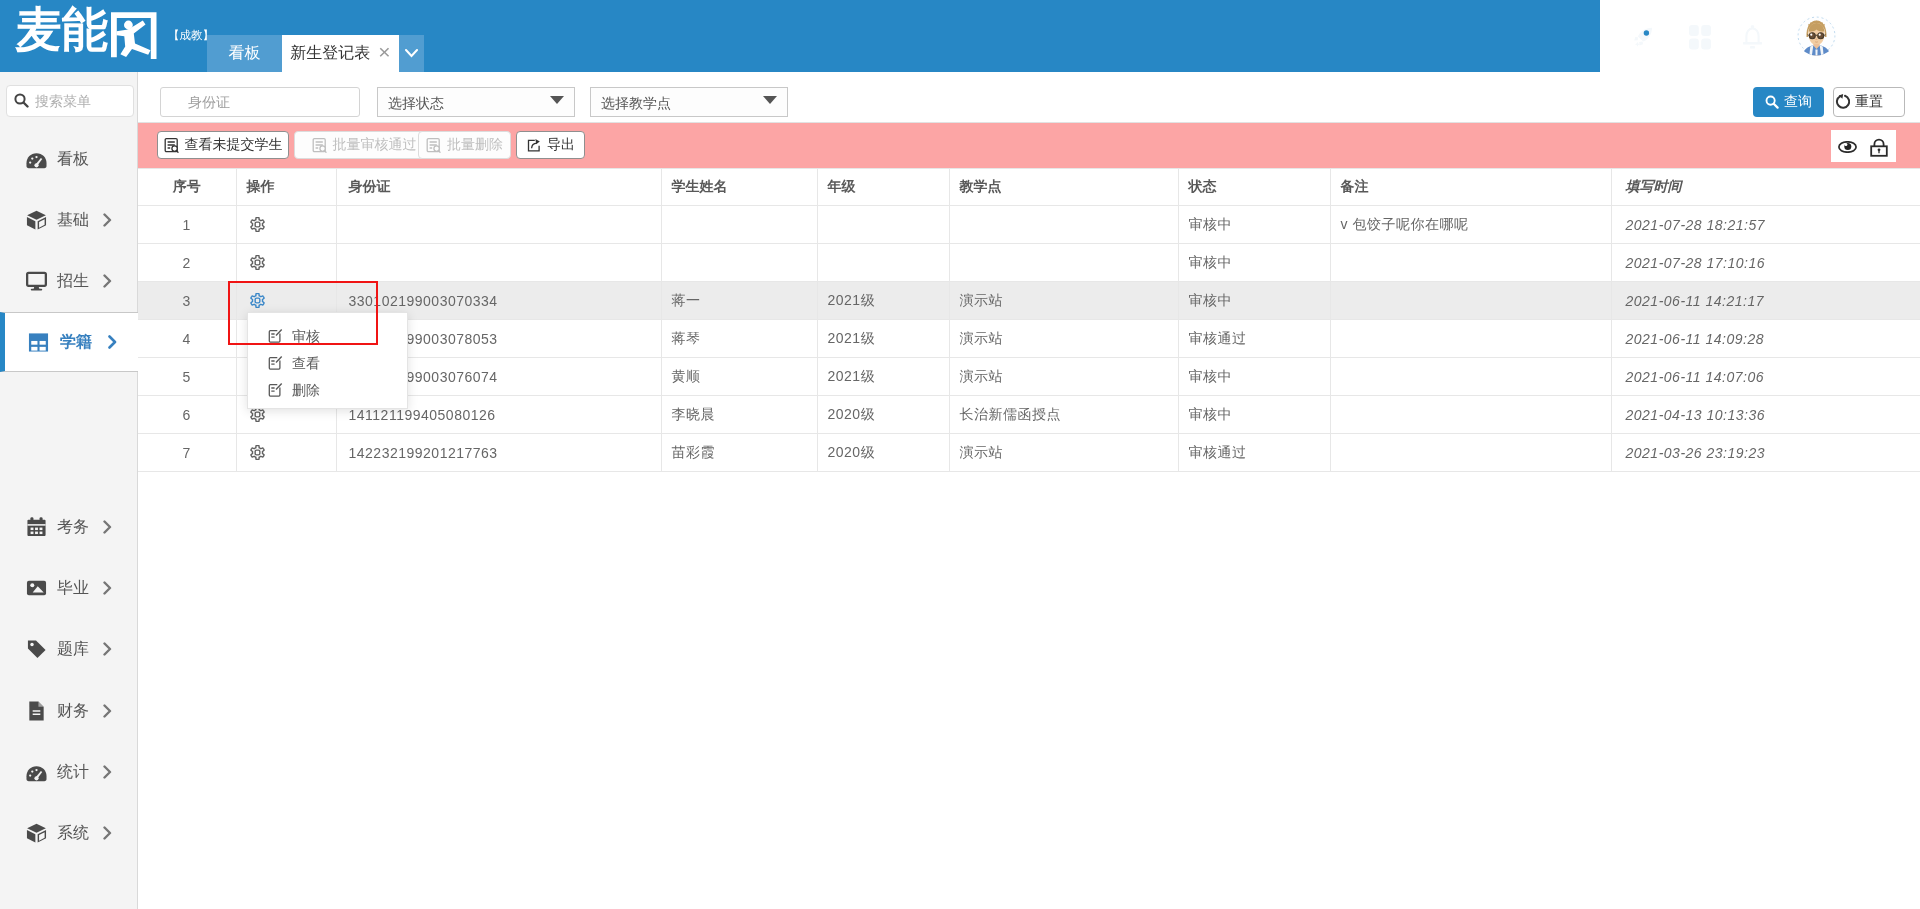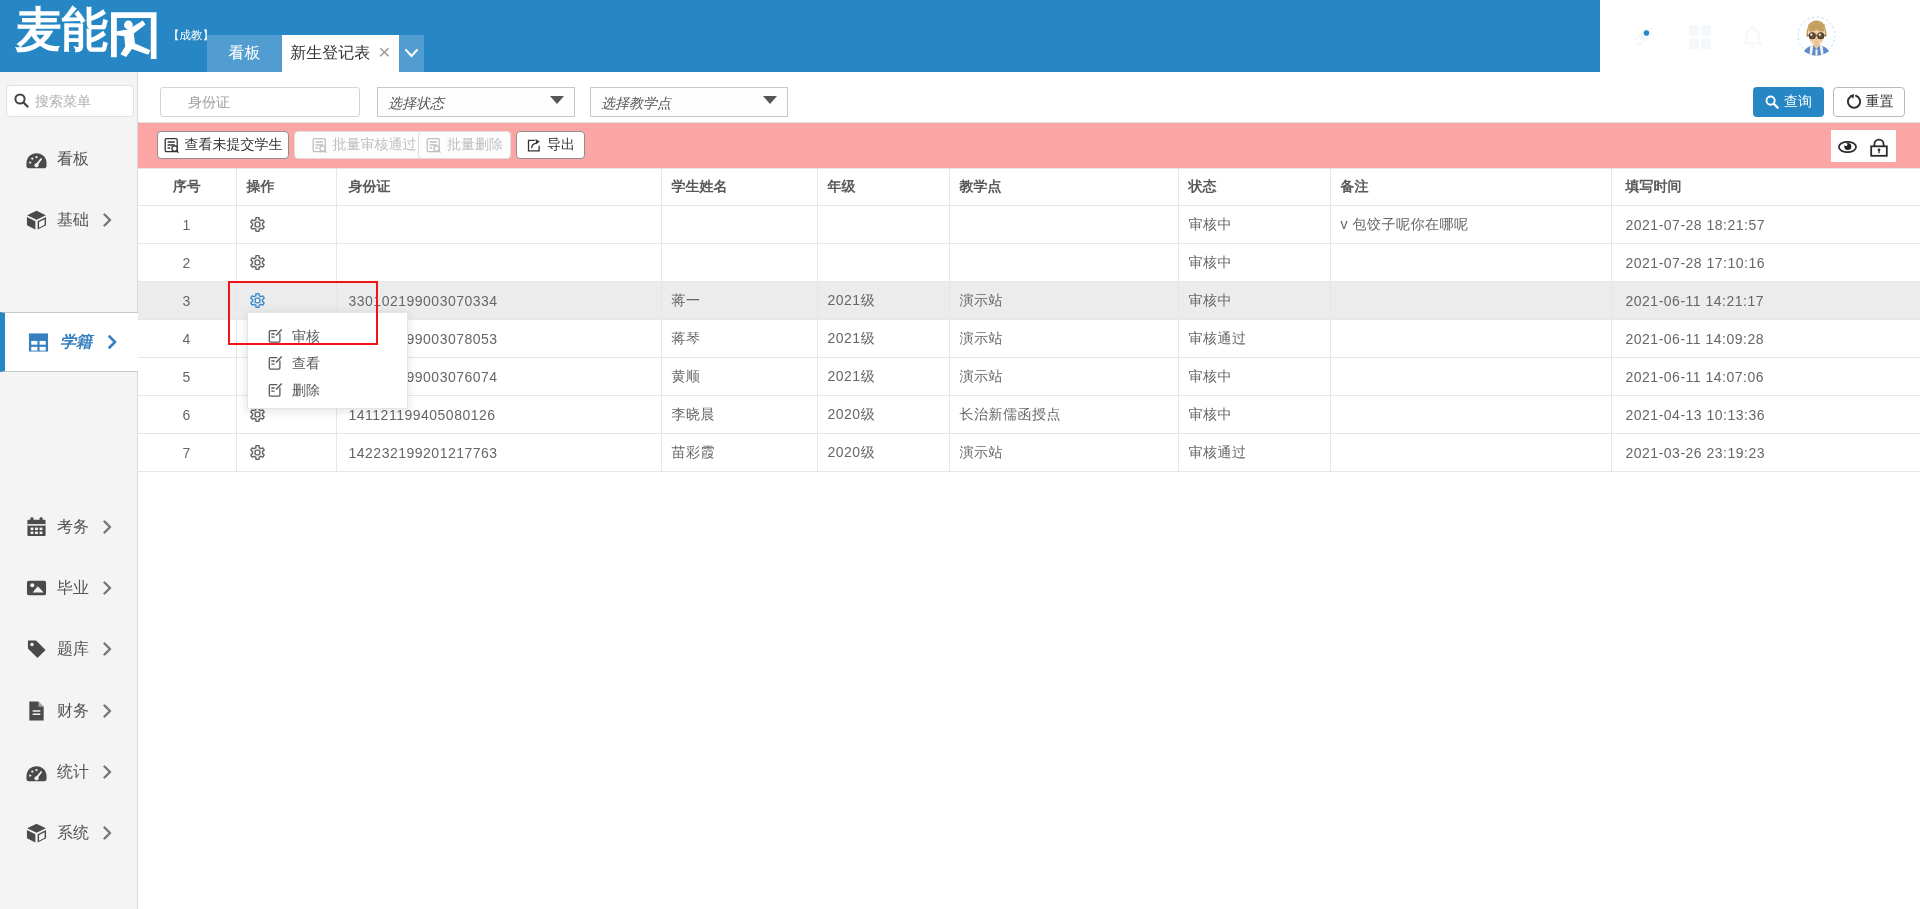--- a/index.html
+++ b/index.html
@@ -27,31 +27,31 @@
 .mitem .ch { position:absolute; left:103px; top:50%; transform:translateY(-50%); }
 .mitem.sel { background:#fff; border-left:5px solid #2787c5; color:#3780bf; height:60px; }
 .mitem.sel .ic { left:23px; }
 .mitem.sel .lb { left:55px; font-weight:bold; }
 #main { position:absolute; left:138px; top:72px; width:1782px; height:837px; background:#fff; }
 .inp { position:absolute; top:15px; height:30px; border:1px solid #d4d4d4; border-radius:3px;
   background:#fff; font-size:14px; color:#757575; }
 #fInput { left:22px; width:200px; }
 #fInput span { position:absolute; left:27px; top:6px; color:#9f9f9f; }
 .sel { position:absolute; top:15px; width:198px; height:30px; border:1px solid #c8c8c8;
-  background:#fdfdfd; font-size:14px; color:#555;font-style:italic; }
+  background:#fdfdfd; font-size:14px; color:#555; }
 .sel span { position:absolute; left:10px; top:7px; }
 .sel .tri { position:absolute; right:10px; top:8px; width:0; height:0;
   border-left:7px solid transparent; border-right:7px solid transparent; border-top:8px solid #555; }
 #fSel1 { left:239px; }
 #fSel2 { left:452px; }
 #btnQuery { position:absolute; left:1615px; top:15px; width:71px; height:30px; background:#2787c5;
   border-radius:4px; color:#fff; font-size:14px; display:flex; align-items:center; justify-content:center; gap:5px; }
 #btnReset { position:absolute; left:1695px; top:15px; width:72px; height:30px; background:#fff;
   border:1px solid #b9b9b9; border-radius:4px; color:#333; font-size:14px;
-  display:flex; align-items:center; justify-content:center; gap:5px; }
+  display:flex; align-items:center; gap:5px; }
 #toolbar { position:absolute; left:0; top:50px; width:1782px; height:46px; background:#fca5a5;
   border-top:1px solid #e2e2e2; }
 .tbtn { position:absolute; top:8px; height:28px; background:#fff; border:1px solid #8f8f8f;
   border-radius:4px; color:#333; font-size:14px; display:flex; align-items:center;
   justify-content:center; gap:6px; }
 .tbtn.dis { border-color:#dcdcdc; color:#bfbfbf; background:#fdfdfd; }
 #tBtn1 { left:19px; width:132px; }
 #tBtn2 { left:156px; width:140px; }
 #tBtn3 { left:280px; width:93px; }
 #tBtn4 { left:378px; width:69px; }
@@ -60,21 +60,21 @@
 table.grid { border-collapse:collapse; table-layout:fixed; width:1782px; font-size:14px; color:#666; }
 table.grid th, table.grid td { border:1px solid #e7e7e7; overflow:hidden; white-space:nowrap;
   padding:0 10px; font-weight:normal; text-align:left; }
 table.grid th:nth-child(3), table.grid td:nth-child(3) { padding-left:12px; }
 table.grid th:nth-child(9), table.grid td:nth-child(9) { padding-left:14px; }
 table.grid th { height:37px; color:#595959; font-weight:bold; background:#fff; }
 table.grid td { height:38px; letter-spacing:0.5px; }
 table.grid .c { text-align:center; }
 table.grid tr.hl td { background:#ececec; }
 table.grid th:first-child, table.grid td:first-child { border-left:none; }
-table.grid th:last-child, table.grid td:last-child { border-right:none; }
+table.grid th:last-child, table.grid td:last-child { border-right:none;font-style:italic; }
 #redRect { position:absolute; left:90px; top:209px; width:150px; height:64px;
   border:2px solid #f01414; z-index:30; pointer-events:none; }
 #dropMenu { position:absolute; left:109px; top:240px; width:161px; height:97px; background:#fff;
   border:1px solid #e4e4e4; box-shadow:0 2px 10px rgba(0,0,0,0.12); z-index:20; }
 .dItem { position:absolute; left:0; width:156px; height:27px; color:#595959; font-size:14px; }
 .dItem svg { position:absolute; left:20px; top:6px; }
 .gear { display:block; margin:0 0 0 3px; color:#606060; }
 .gear.g3 { color:#3a87c8; }
 .dItem span { position:absolute; left:44px; top:5px; }
 </style>
@@ -191,20 +191,31 @@
           <path d="M11 1.2 L20.8 6 L11 10.8 L1.2 6 Z"></path>
           <path d="M1 7.8 L9.8 12.2 L9.8 21 L1 16.6 Z"></path>
           <path fill-rule="evenodd" d="M21 7.8 L12.2 12.2 L12.2 21 L21 16.6 Z M19.5 10.3 L13.7 13.2 L13.7 19 L19.5 16.1 Z"></path>
         </g>
       </svg>
     <span class="lb">基础</span>
     <svg class="ch" width="9" height="14" viewBox="0 0 9 14">
         <path d="M1.5 1.5 L7 7 L1.5 12.5" stroke="#767676" stroke-width="2.4" fill="none" stroke-linecap="round" stroke-linejoin="round"></path>
       </svg>
   </div>
+  <div class="mitem" style="top:178px">
+    <svg class="ic" viewBox="0 0 22 22">
+        <rect x="1.2" y="2.5" width="19.6" height="13.5" rx="1.5" stroke="#4a4a4a" stroke-width="2.4" fill="none"></rect>
+        <path d="M8 19.5 L9 16 L13 16 L14 19.5 Z" fill="#4a4a4a"></path>
+        <path d="M6 20 L16 20" stroke="#4a4a4a" stroke-width="2" stroke-linecap="round"></path>
+      </svg>
+    <span class="lb">招生</span>
+    <svg class="ch" width="9" height="14" viewBox="0 0 9 14">
+        <path d="M1.5 1.5 L7 7 L1.5 12.5" stroke="#767676" stroke-width="2.4" fill="none" stroke-linecap="round" stroke-linejoin="round"></path>
+      </svg>
+  </div>
   <div class="mitem sel" style="top:240px">
     <svg class="ic" viewBox="0 0 22 22">
         <rect x="1" y="2" width="20" height="19" fill="#3780bf"></rect>
         <g fill="#fff">
           <rect x="3.4" y="9.9" width="6.5" height="3.9"></rect>
           <rect x="12.1" y="9.9" width="6.5" height="3.9"></rect>
           <rect x="3.4" y="16.1" width="6.5" height="3.9"></rect>
           <rect x="12.1" y="16.1" width="6.5" height="3.9"></rect>
         </g>
       </svg>

